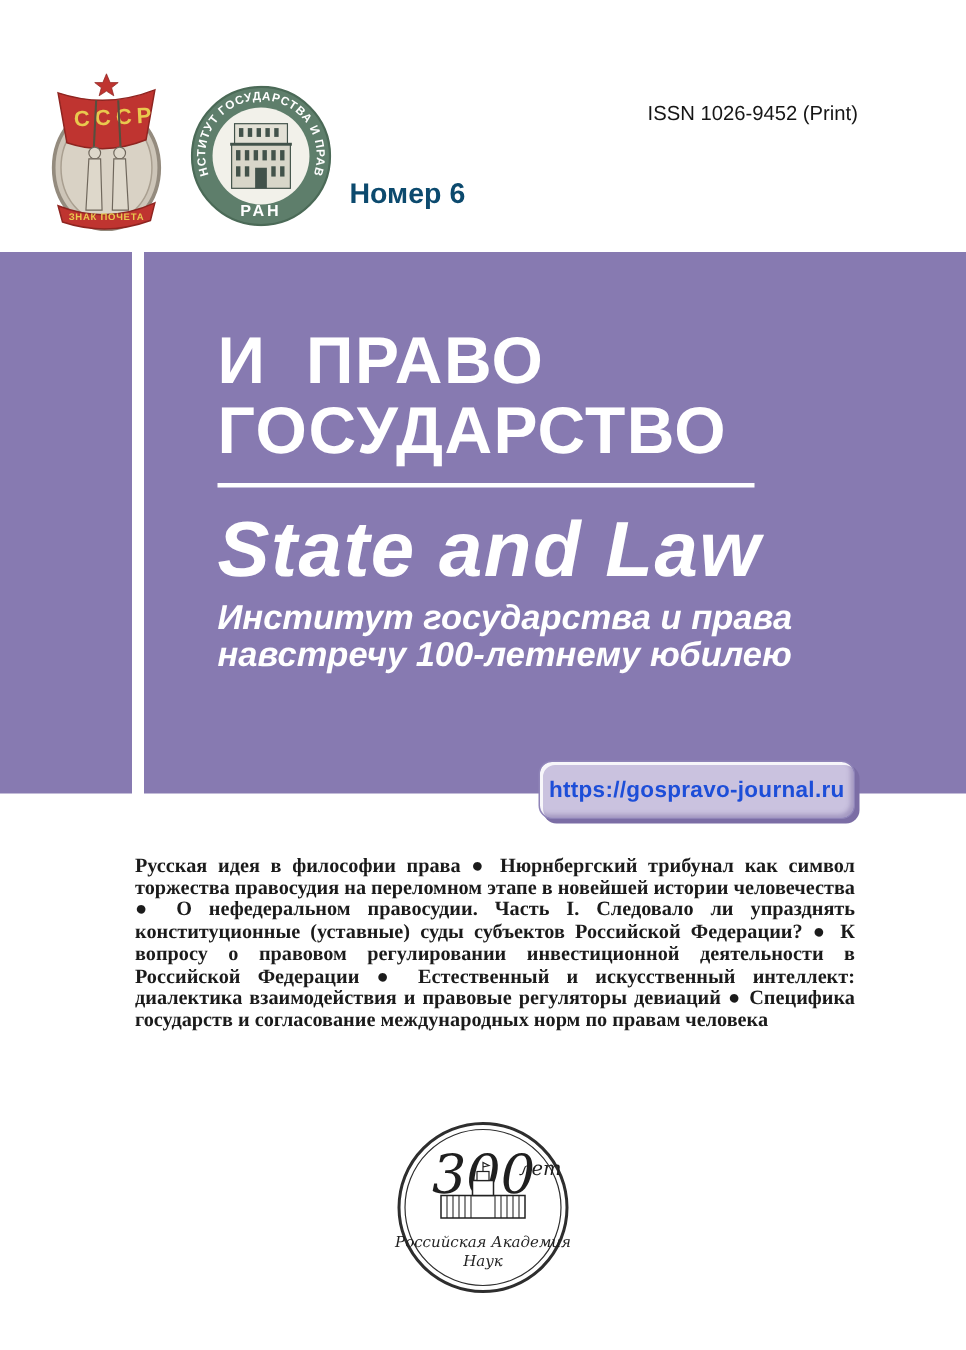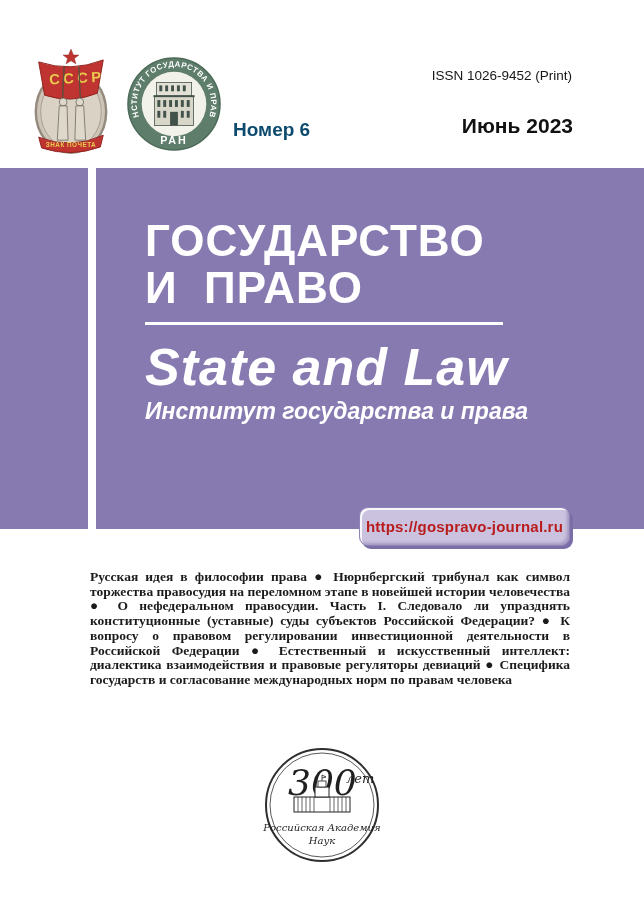--- a/index.html
+++ b/index.html
@@ -25,21 +25,21 @@
   .title-en{position:absolute;left:145px;top:337px;color:#ffffff;font-weight:bold;font-style:italic;
             font-size:52px;letter-spacing:1px;}
   .subtitle{position:absolute;left:145px;top:399px;color:#ffffff;font-weight:bold;font-style:italic;
             font-size:23px;line-height:24.5px;}
   .subtitle span{display:block;}
 
   
   .site-badge{position:absolute;left:359px;top:507px;width:209px;height:37px;
               background:#cac2df;border:1px solid #8f84b8;border-radius:9px;
               display:flex;align-items:center;justify-content:center;
-              font-size:15px;font-weight:bold;color:#b91c1c;letter-spacing:.2px;
+              font-size:15px;font-weight:bold;color:#1d4ed8;letter-spacing:.2px;
               box-shadow:3px 3px 0 #7b6da5,
                          inset 2px 2px 0 rgba(255,255,255,.85),
                          inset -2px -2px 3px rgba(118,103,158,.45);
               cursor:pointer;}
 
   
   .annotations{position:absolute;left:90px;top:570px;width:480px;
                font-family:"Liberation Serif",serif;font-weight:bold;
                font-size:13.5px;line-height:14.7px;color:#1b1b1b;
                text-align:justify;}
@@ -102,36 +102,36 @@
     </g>
     <text x="48" y="89" font-size="11" font-weight="bold" fill="#ffffff" text-anchor="middle" letter-spacing="2">РАН</text>
   </svg>
 
   <div class="issue-number">Номер 6</div>
 
   <div class="issn-block">
     <div>ISSN 1026-9452 (Print)</div>
   </div>
 
-  <div class="issue-month">Июнь 2023</div>
 
   <div class="band-left"></div>
   <div class="band-main"></div>
 
   <h1 class="title-ru" style="margin:0;">
+    <span>И  ПРАВО</span>
     <span>ГОСУДАРСТВО</span>
-    <span>И  ПРАВО</span>
   </h1>
 
   <div class="title-divider"></div>
 
   <div class="title-en">State and Law</div>
 
   <div class="subtitle">
     <span>Институт государства и права</span>
+    <span>навстречу 100-летнему юбилею</span>
   </div>
 
   <div class="site-badge">https://gospravo-journal.ru</div>
 
   <p class="annotations" style="margin:0;">Русская идея в философии права ● Нюрнбергский трибунал как символ торжества правосудия на переломном этапе в новейшей истории человечества ● О нефедеральном правосудии. Часть I. Следовало ли упразднять конституционные (уставные) суды субъектов Российской Федерации? ● К вопросу о правовом регулировании инвестиционной деятельности в Российской Федерации ● Естественный и искусственный интеллект: диалектика взаимодействия и правовые регуляторы девиаций ● Специфика государств и согласование международных норм по правам человека</p>
 
   <svg class="emblem300" viewBox="0 0 120 120">
     <circle cx="60" cy="60" r="56" fill="#ffffff" stroke="#2e2e2e" stroke-width="2"></circle>
     <circle cx="60" cy="60" r="52" fill="none" stroke="#2e2e2e" stroke-width="0.8"></circle>
     <text x="26" y="50" font-size="36" font-style="italic" fill="#1f1f1f" font-family="DejaVu Serif, serif">300</text>

